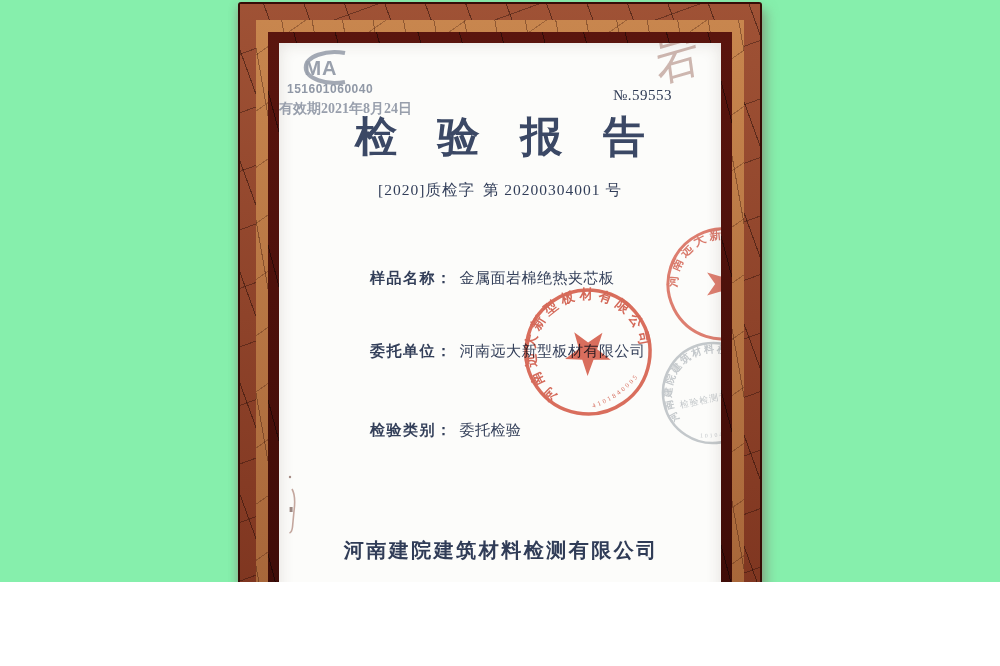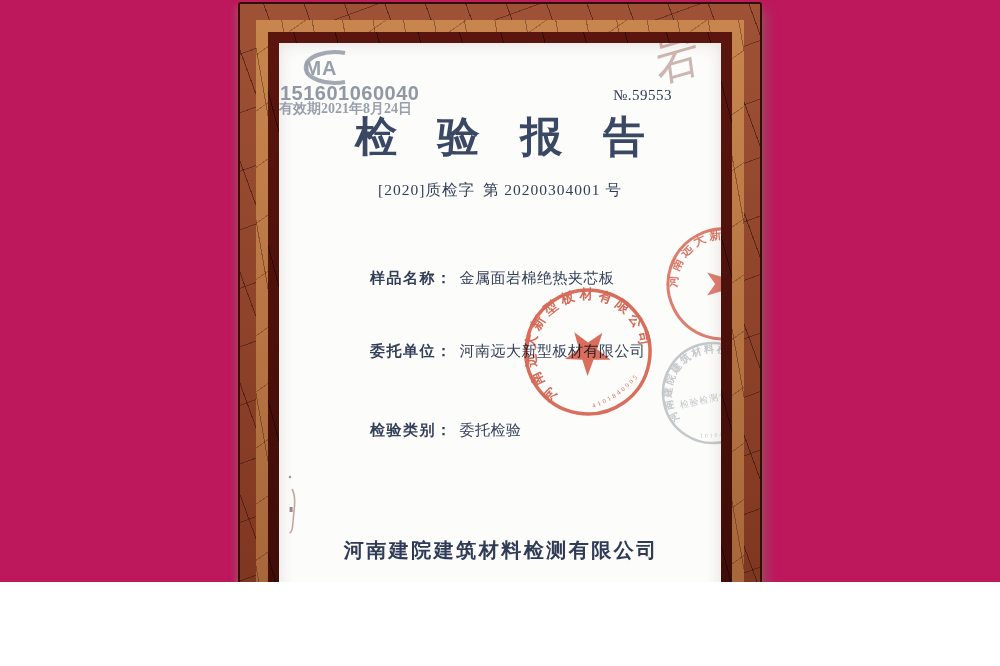--- a/index.html
+++ b/index.html
@@ -1,16 +1,16 @@
 <!DOCTYPE html>
 <html><head>
 <meta charset="utf-8">
 <style>
   html,body{margin:0;padding:0;background:#fff;}
-  .canvas{position:relative;width:1000px;height:582px;background:#be185d;overflow:hidden;
+  .canvas{position:relative;width:1000px;height:582px;background:#86efac;overflow:hidden;
           font-family:"Liberation Serif","DejaVu Serif",serif;}
   
   .frame{position:absolute;left:238px;top:2px;width:524px;height:654px;box-sizing:border-box;
          background:#350d07;padding:2px;border-radius:3px;
          box-shadow:4px 8px 12px rgba(125,112,100,.55),-2px 3px 7px rgba(150,140,128,.35);}
   .band{width:100%;height:100%;box-sizing:border-box;}
   .band-red{padding:16px;background-color:#8a3a22;
     background-image:
       repeating-linear-gradient(70deg,transparent 0 16px,rgba(30,8,4,.5) 16px 17px,transparent 17px 38px),
       repeating-linear-gradient(-20deg,transparent 0 26px,rgba(30,8,4,.38) 26px 27px,transparent 27px 55px),
@@ -21,22 +21,22 @@
       repeating-linear-gradient(-35deg,transparent 0 21px,rgba(60,20,8,.3) 21px 22px,transparent 22px 46px),
       linear-gradient(180deg,#c8864e,#a56438);}
   .band-inner{padding:11px;background-color:#4f120c;
     background-image:
       repeating-linear-gradient(75deg,transparent 0 18px,rgba(0,0,0,.45) 18px 19px,transparent 19px 40px),
       linear-gradient(180deg,#5a150e,#3d0c07);}
   .paper{width:100%;height:100%;position:relative;overflow:hidden;background:#fcfcfa;
          box-shadow:inset 0 0 16px rgba(70,50,35,.14);}
   
   .cma-logo{position:absolute;left:8px;top:2px;}
-  .cma-no{position:absolute;left:1px;top:39px;font-family:"Liberation Sans","DejaVu Sans",sans-serif;
-          font-size:20px;font-weight:600;color:#9098a6;letter-spacing:.5px;white-space:nowrap;}
+  .cma-no{position:absolute;left:8px;top:39px;font-family:"Liberation Sans","DejaVu Sans",sans-serif;
+          font-size:12px;font-weight:600;color:#9098a6;letter-spacing:.5px;white-space:nowrap;}
   .cma-valid{position:absolute;left:0;top:57px;font-family:Liberation Serif, serif;
           font-size:14px;font-weight:600;color:#989fac;white-space:nowrap;}
   .report-no{position:absolute;left:334px;top:44px;font-size:15px;color:#2e3a54;letter-spacing:.5px;}
   .handwritten{position:absolute;left:376px;top:-8px;font-size:44px;line-height:1;
           color:rgba(158,112,100,.5);transform:rotate(-16deg) skewX(-8deg) scaleY(1.25);
           transform-origin:center;}
   .title{position:absolute;top:70px;left:0;width:100%;box-sizing:border-box;text-align:center;
          font-size:42px;font-weight:600;color:#3b4865;letter-spacing:.97em;padding-left:.97em;
          line-height:1.15;white-space:nowrap;}
   .doc-no{position:absolute;top:137px;left:0;width:100%;display:flex;justify-content:center;

